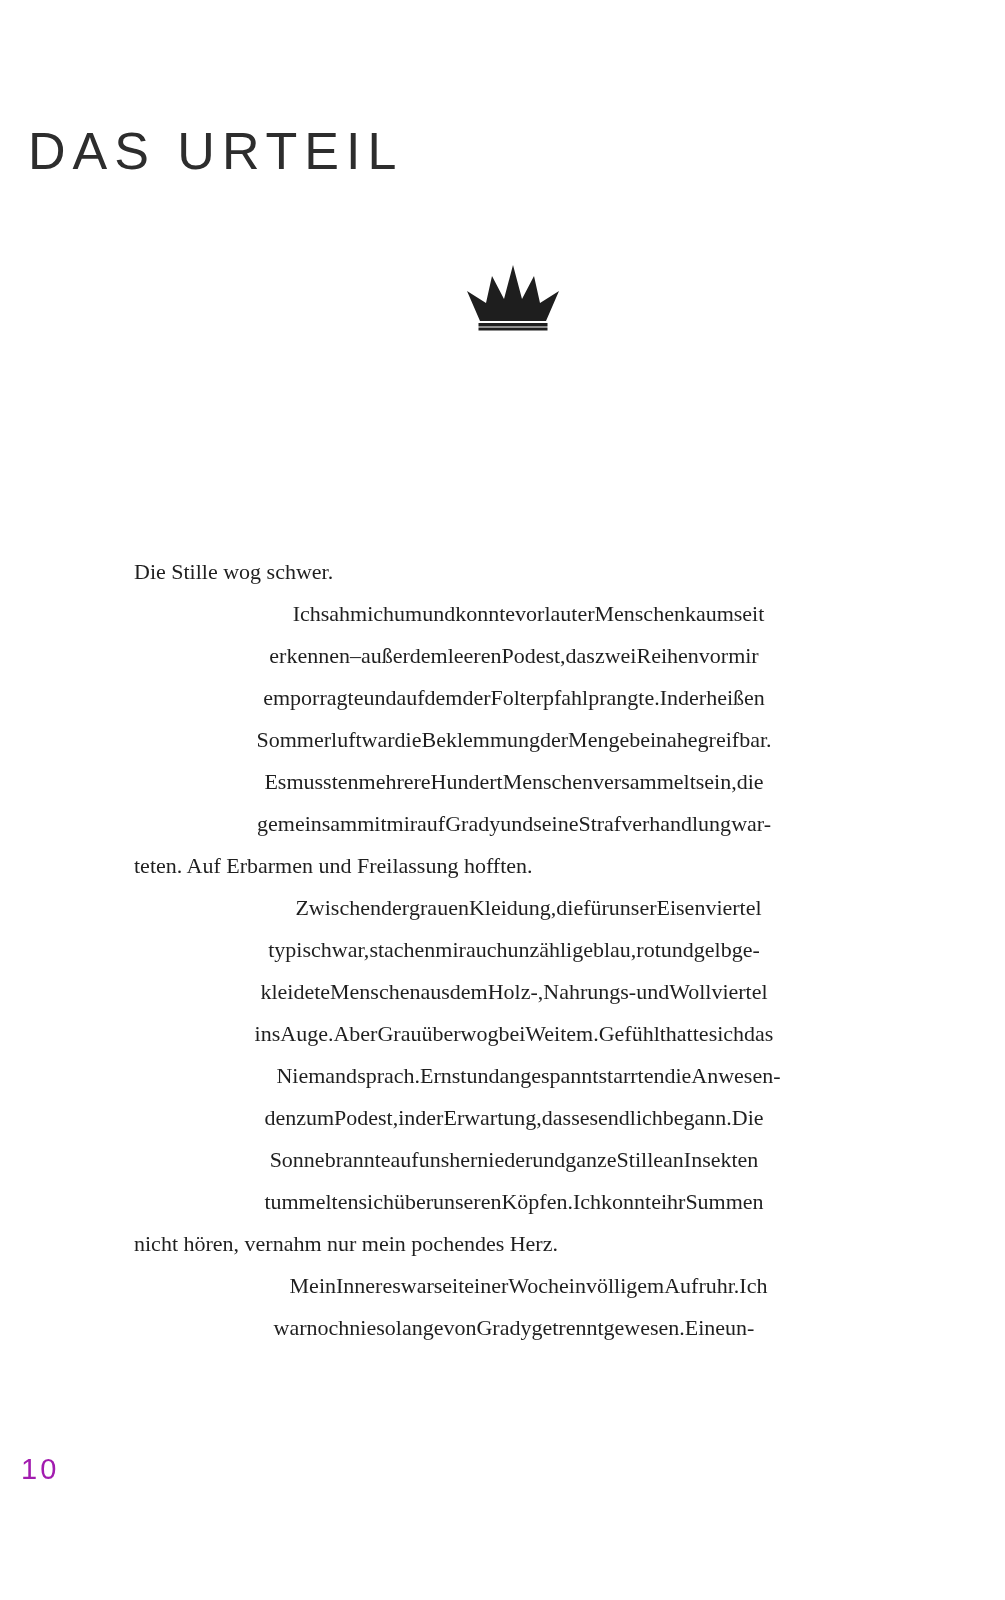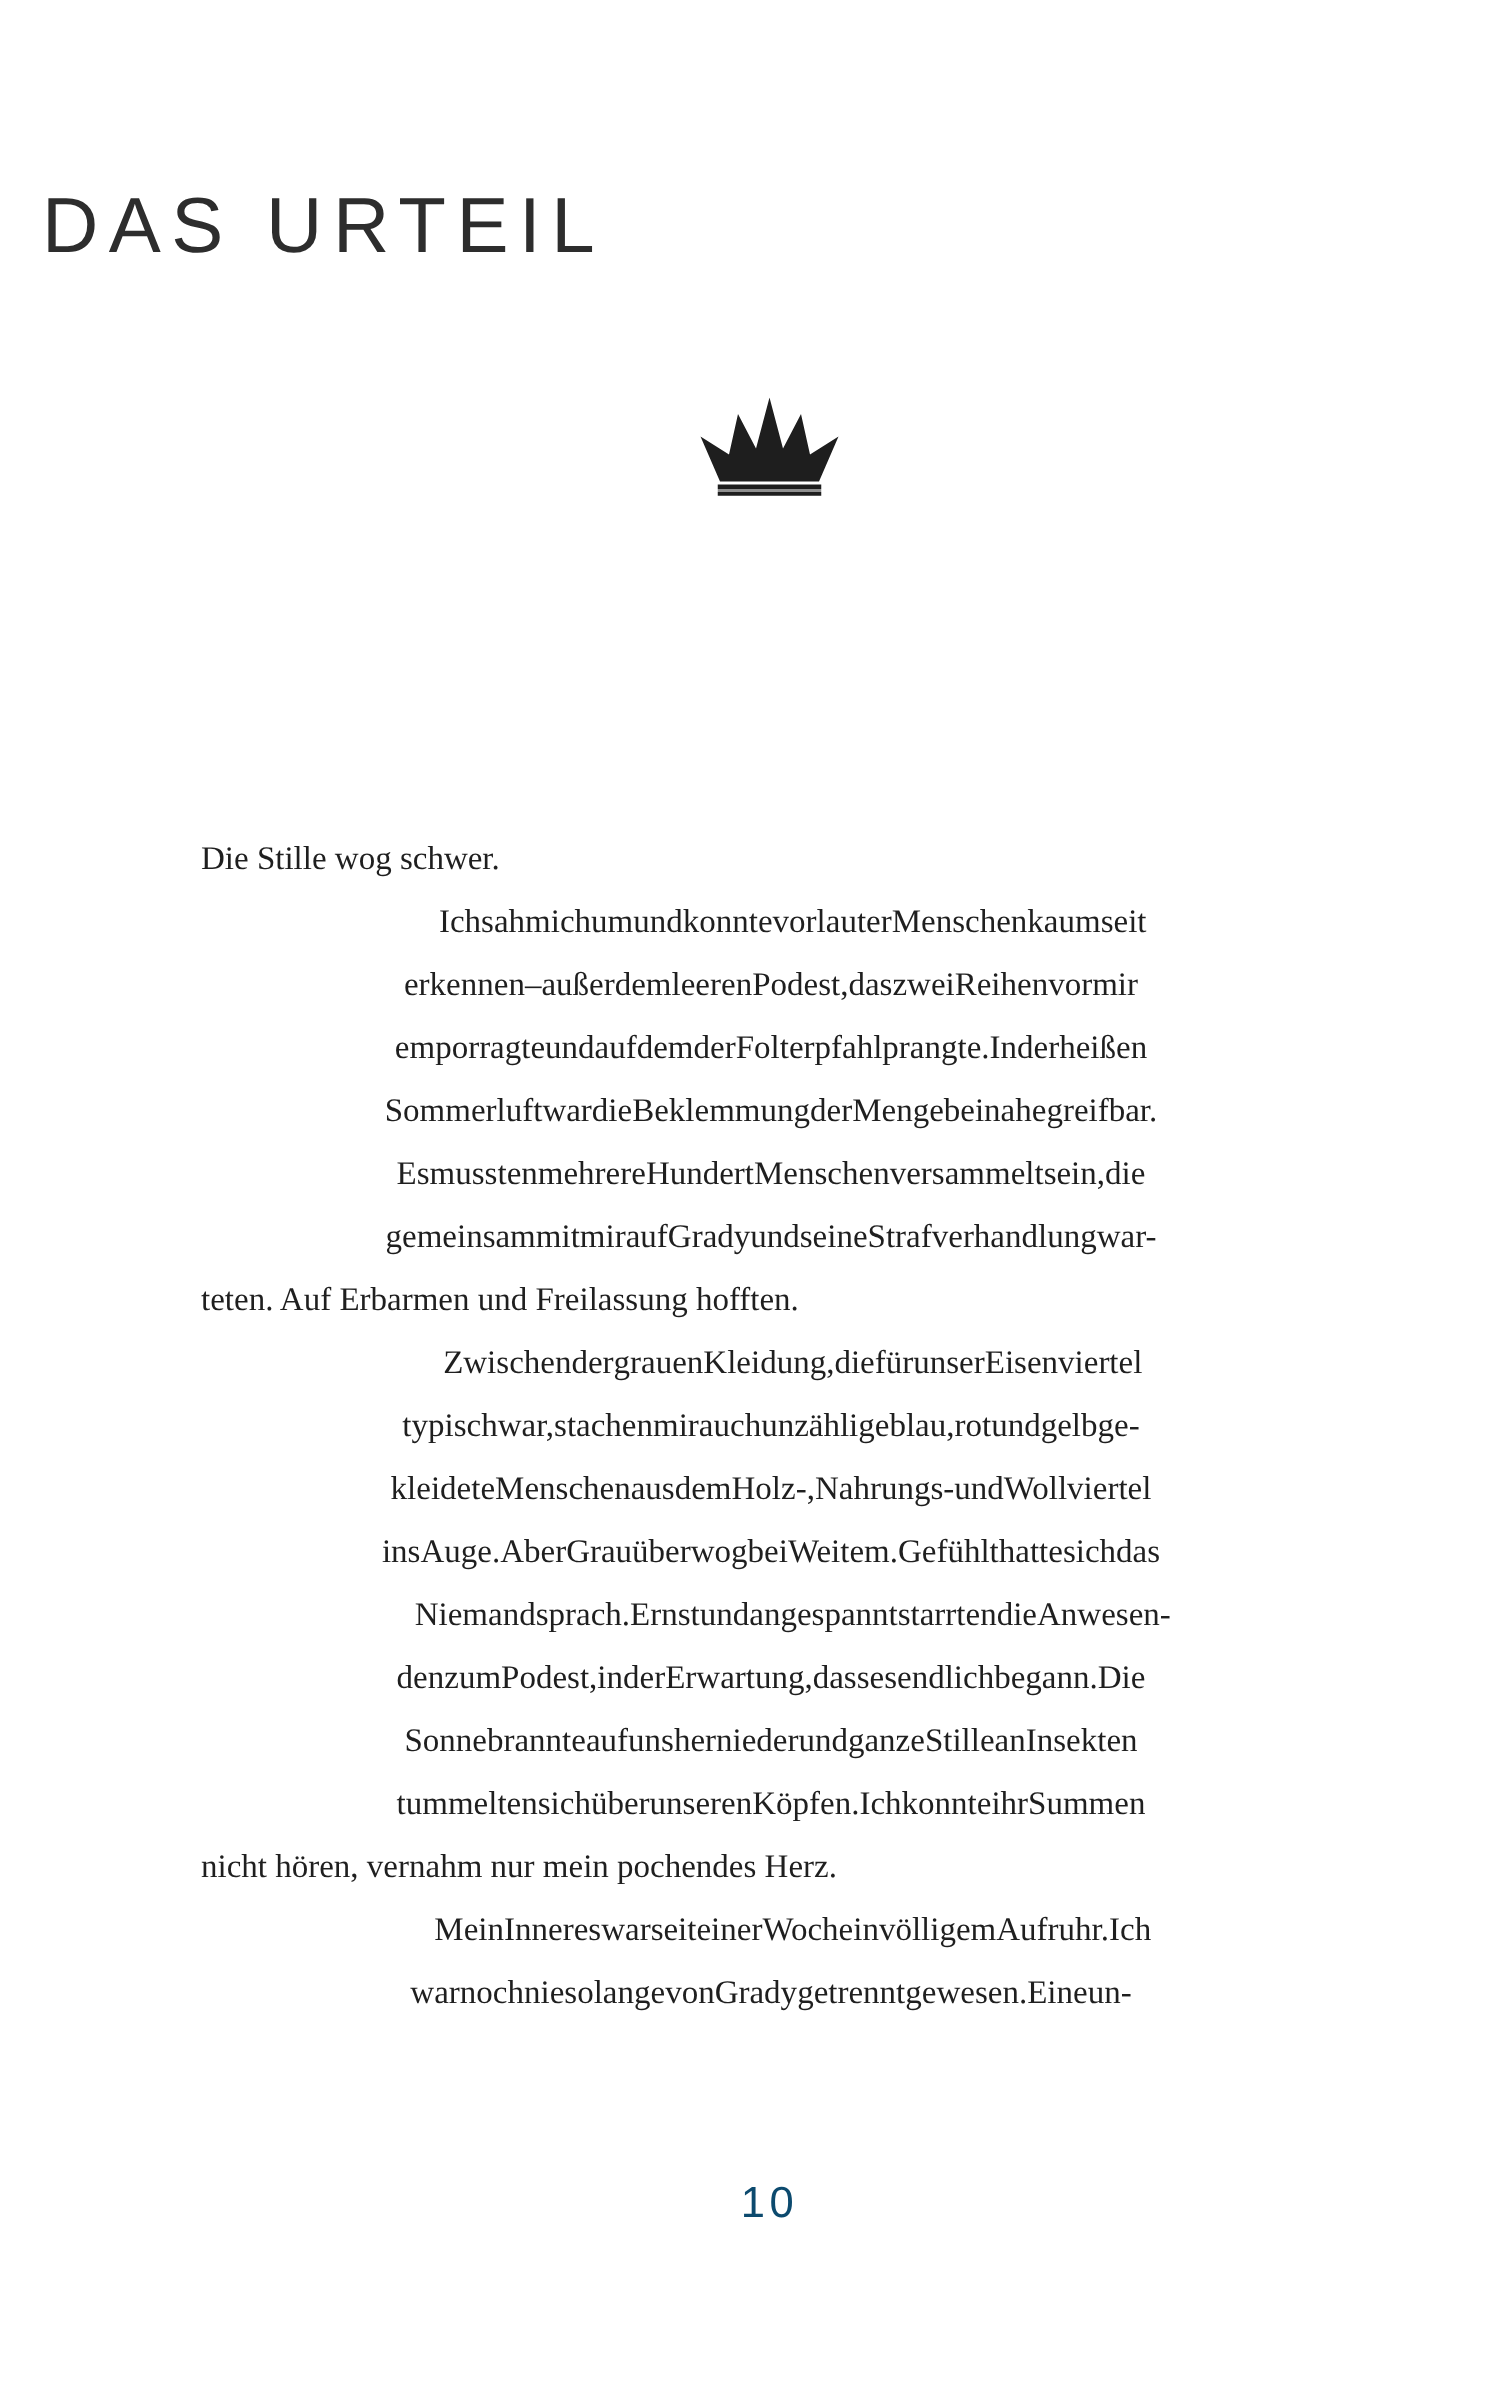--- a/index.html
+++ b/index.html
@@ -56,26 +56,26 @@
   .line.just {
     display: flex;
     justify-content: center;
   }
   .line.indent { padding-left: 29px; }
   .page-number {
     position: absolute;
     top: 1453px;
     left: 0;
     width: 100%;
-    text-align: center;
+    text-align: left;
     font-family: "Liberation Sans", "DejaVu Sans", sans-serif;
     font-weight: 200;
     font-size: 29px;
     letter-spacing: 3px;
-    color: #0c4a6e;
+    color: #a21caf;
   }
 </style>
 </head>
 <body>
 
 <div class="content">
 
   <div class="chapter-title">DAS URTEIL</div>
 
   <div class="crown-wrap">

